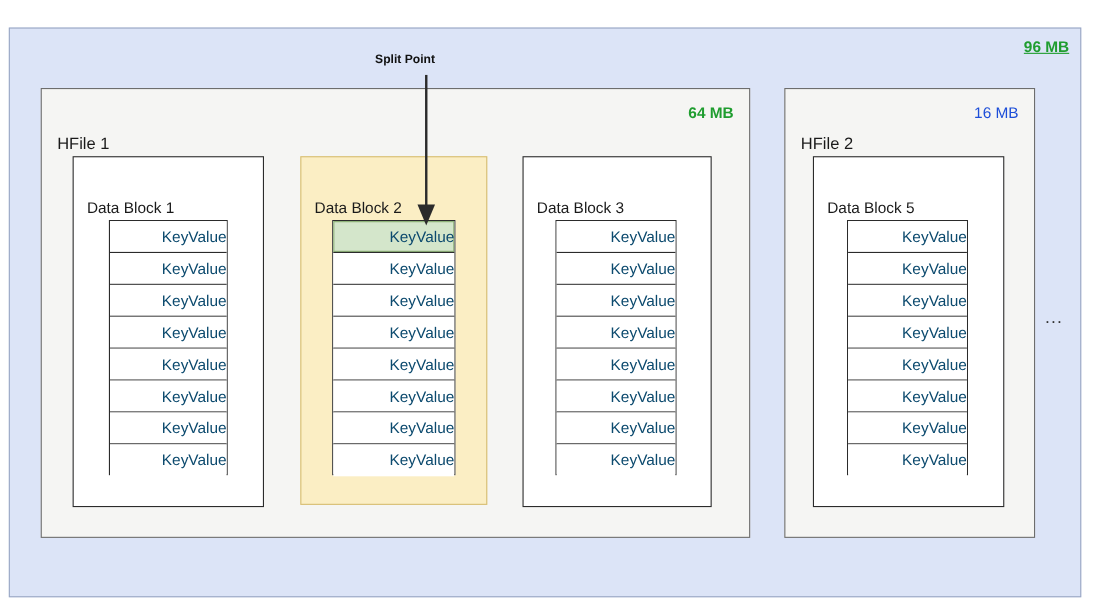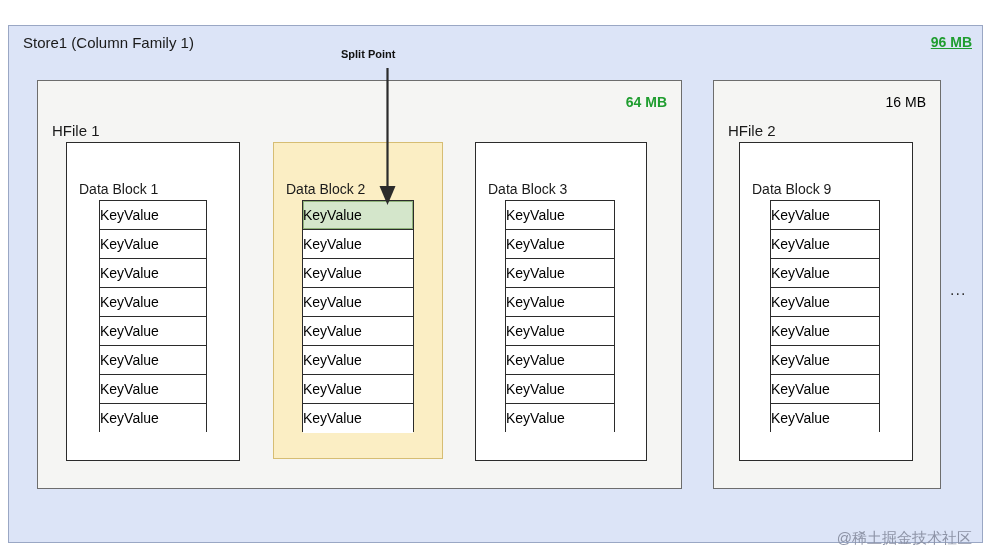--- a/index.html
+++ b/index.html
@@ -73,21 +73,21 @@
     top: 13px;
     right: 14px;
     font-size: 14px;
     white-space: nowrap;
   }
   .hfile-size.green {
     font-weight: bold;
     color: #1f9d2f;
   }
   .hfile-size.plain {
-    color: #000000;
+    color: #1d4ed8;
     text-align: right;
   }
 
   
   .datablock {
     position: absolute;
     box-sizing: border-box;
     background: #ffffff;
     border: 1.5px solid #2b2b2b;
   }
@@ -119,23 +119,23 @@
   }
   #kv-stack-1 { left: 99px;  top: 200px; width: 108px; height: 232px; }
   #kv-stack-2 { left: 302px; top: 200px; width: 112px; height: 232px; }
   #kv-stack-3 { left: 505px; top: 200px; width: 110px; height: 232px; }
   #kv-stack-4 { left: 770px; top: 200px; width: 110px; height: 232px; }
 
   .kv-row {
     position: relative;
     height: 29px;
     line-height: 29px;
-    text-align: left;
-    font-size: 14px;
-    color: #000000;
+    text-align: right;
+    font-size: 14px;
+    color: #0c4a6e;
     border-bottom: 1.5px solid #2b2b2b;
     background: #ffffff;
     box-sizing: border-box;
     white-space: nowrap;
     overflow: hidden;
   }
   .kv-row:last-child { border-bottom: none; }
   .kv-row.selected {
     background: #d4e6cb;
     border-bottom: 1.5px solid #2b2b2b;
@@ -183,21 +183,20 @@
     white-space: nowrap;
   }
 </style>
 </head>
 <body>
 
 <div id="canvas">
 
   <div class="store-box"></div>
 
-  <div class="store-title">Store1 (Column Family 1)</div>
 
   <div class="store-size">96 MB</div>
 
   <div class="hfile-box" id="hfile-1">
     <div class="hfile-title">HFile 1</div>
     <div class="hfile-size green">64 MB</div>
   </div>
 
   <div class="hfile-box" id="hfile-2">
     <div class="hfile-title">HFile 2</div>
@@ -240,21 +239,21 @@
       <div class="kv-row">KeyValue</div>
       <div class="kv-row">KeyValue</div>
       <div class="kv-row">KeyValue</div>
       <div class="kv-row">KeyValue</div>
       <div class="kv-row">KeyValue</div>
       <div class="kv-row">KeyValue</div>
       <div class="kv-row">KeyValue</div>
     </div>
 
   <div class="datablock" id="db-4">
-    <div class="datablock-title">Data Block 9</div>
+    <div class="datablock-title">Data Block 5</div>
   </div>
   <div class="kv-stack" id="kv-stack-4">
       <div class="kv-row">KeyValue</div>
       <div class="kv-row">KeyValue</div>
       <div class="kv-row">KeyValue</div>
       <div class="kv-row">KeyValue</div>
       <div class="kv-row">KeyValue</div>
       <div class="kv-row">KeyValue</div>
       <div class="kv-row">KeyValue</div>
       <div class="kv-row">KeyValue</div>
@@ -262,15 +261,14 @@
 
   <div class="split-label">Split Point</div>
 
   <svg class="split-arrow" viewBox="0 0 36 140">
     <line x1="17.5" y1="0" x2="17.5" y2="122" stroke="#2b2b2b" stroke-width="2.2"></line>
     <polygon points="17.5,137 9.5,118 25.5,118" fill="#2b2b2b"></polygon>
   </svg>
 
   <div class="store-ellipsis">...</div>
 
-  <div class="watermark">@稀土掘金技术社区</div>
 
 </div>
 
 </body></html>

